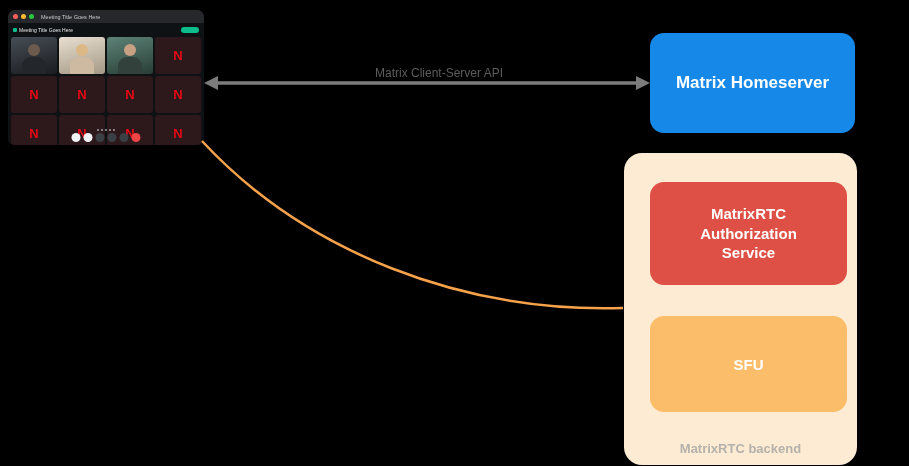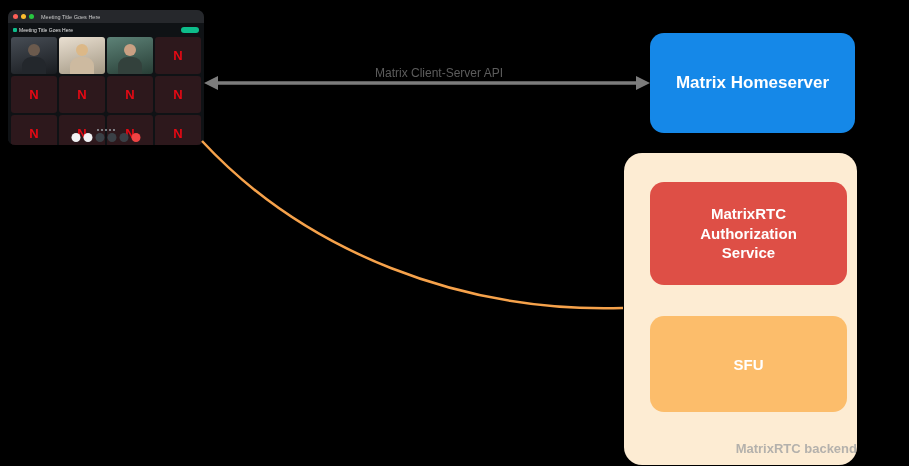--- a/index.html
+++ b/index.html
@@ -41,21 +41,21 @@
   .ctrl.danger{background:#ef4444;}
 
   
   .box{position:absolute;display:flex;align-items:center;justify-content:center;
        color:#fff;font-weight:bold;text-align:center;box-sizing:border-box;}
   .homeserver{left:650px;top:33px;width:205px;height:100px;border-radius:14px;font-size:17px;}
   .backend{position:absolute;left:624px;top:153px;width:233px;height:312px;border-radius:18px;}
   .auth{left:26px;top:29px;width:197px;height:103px;border-radius:14px;font-size:15px;
         line-height:1.3;padding:0 30px;}
   .sfu{left:26px;top:163px;width:197px;height:96px;border-radius:14px;font-size:15px;}
-  .backend-label{position:absolute;bottom:9px;left:0;width:100%;text-align:right;
+  .backend-label{position:absolute;bottom:9px;left:0;width:100%;text-align:center;
                  font-size:13px;font-weight:bold;color:#b4b1ac;}
   .arrow-label{position:absolute;left:439px;top:66px;transform:translateX(-50%);
                font-size:12px;color:#5c5c5c;white-space:nowrap;}
   .connector-svg{position:absolute;left:0;top:0;width:909px;height:466px;pointer-events:none;}
 </style>
 </head>
 <body>
 
 <div class="stage">
 

